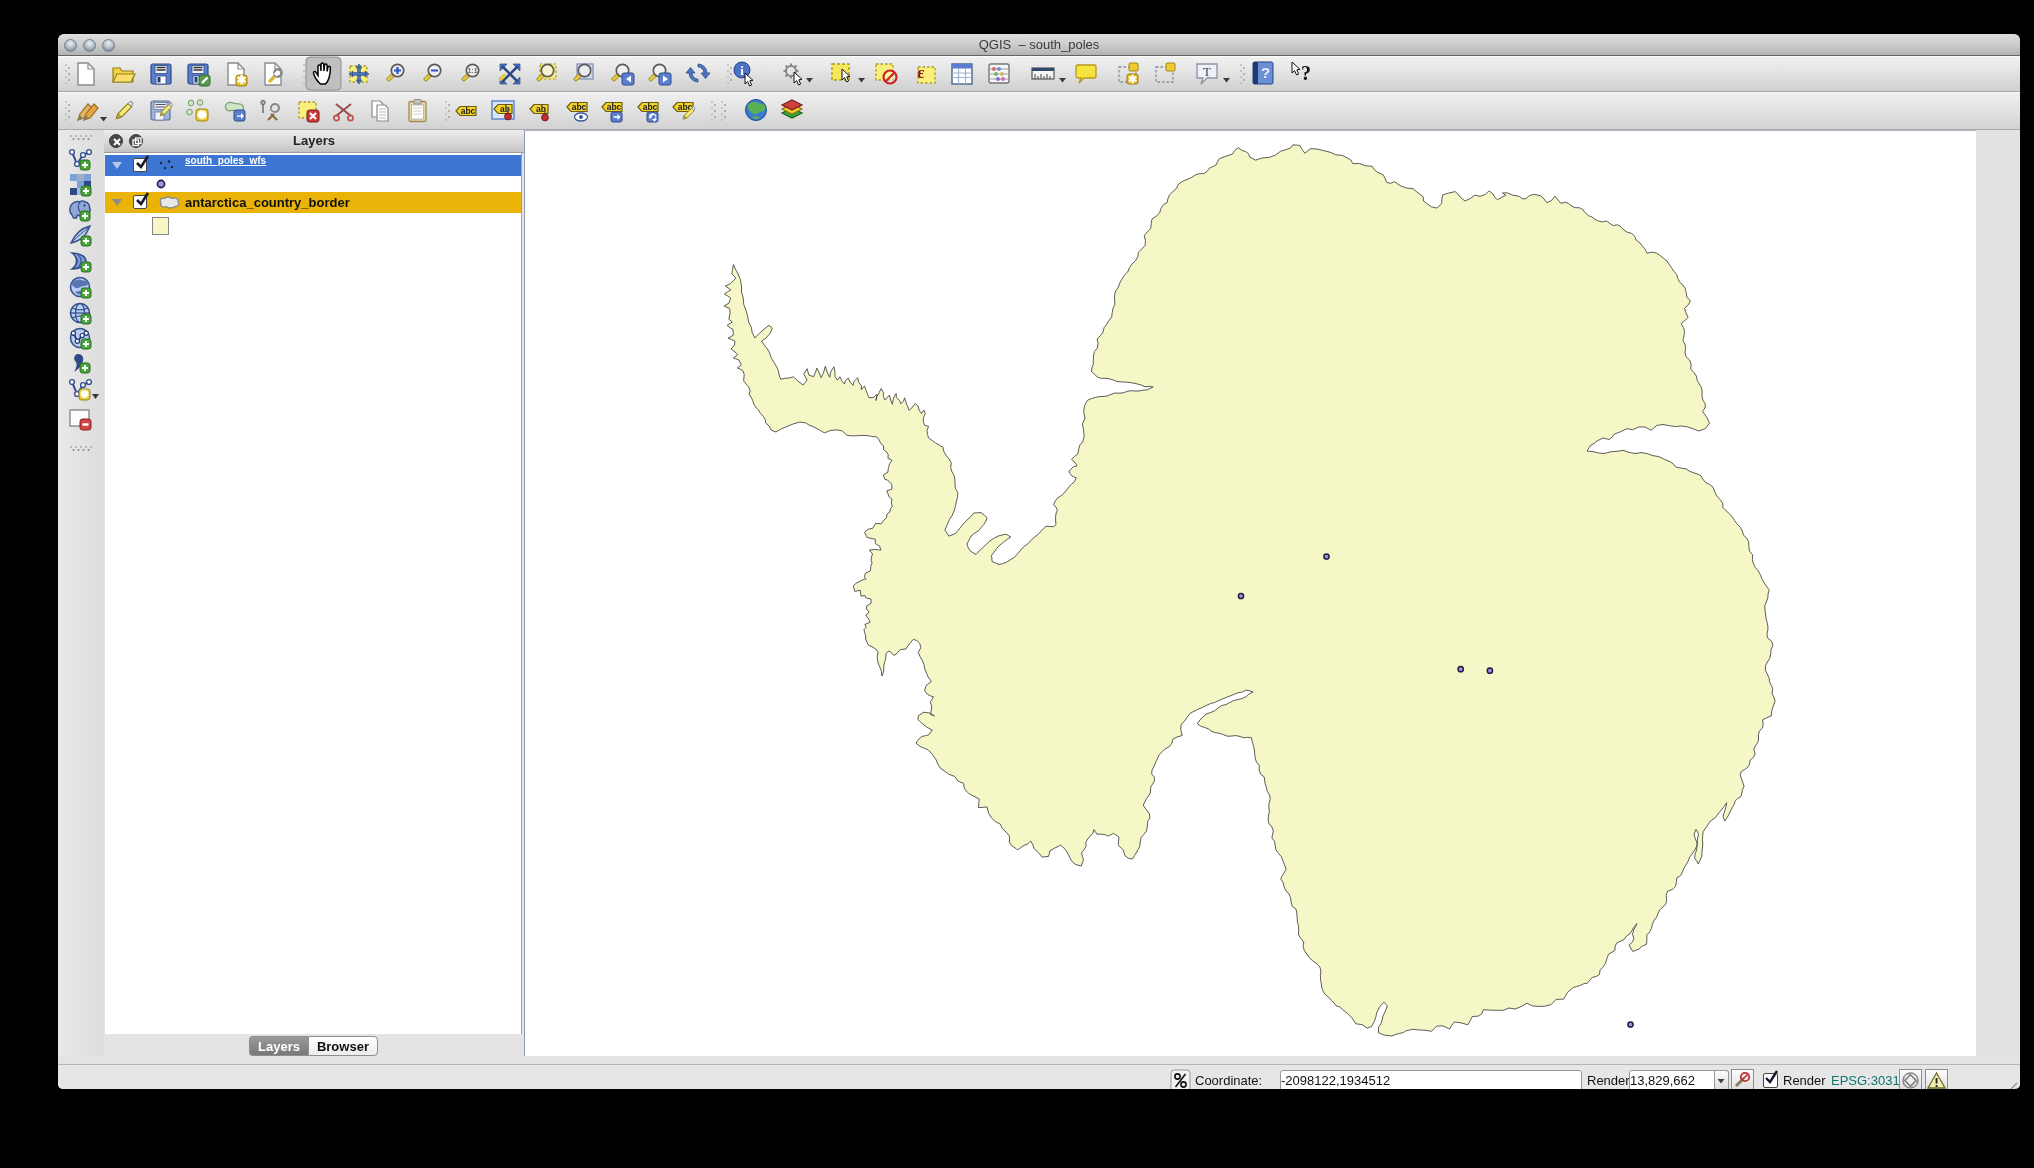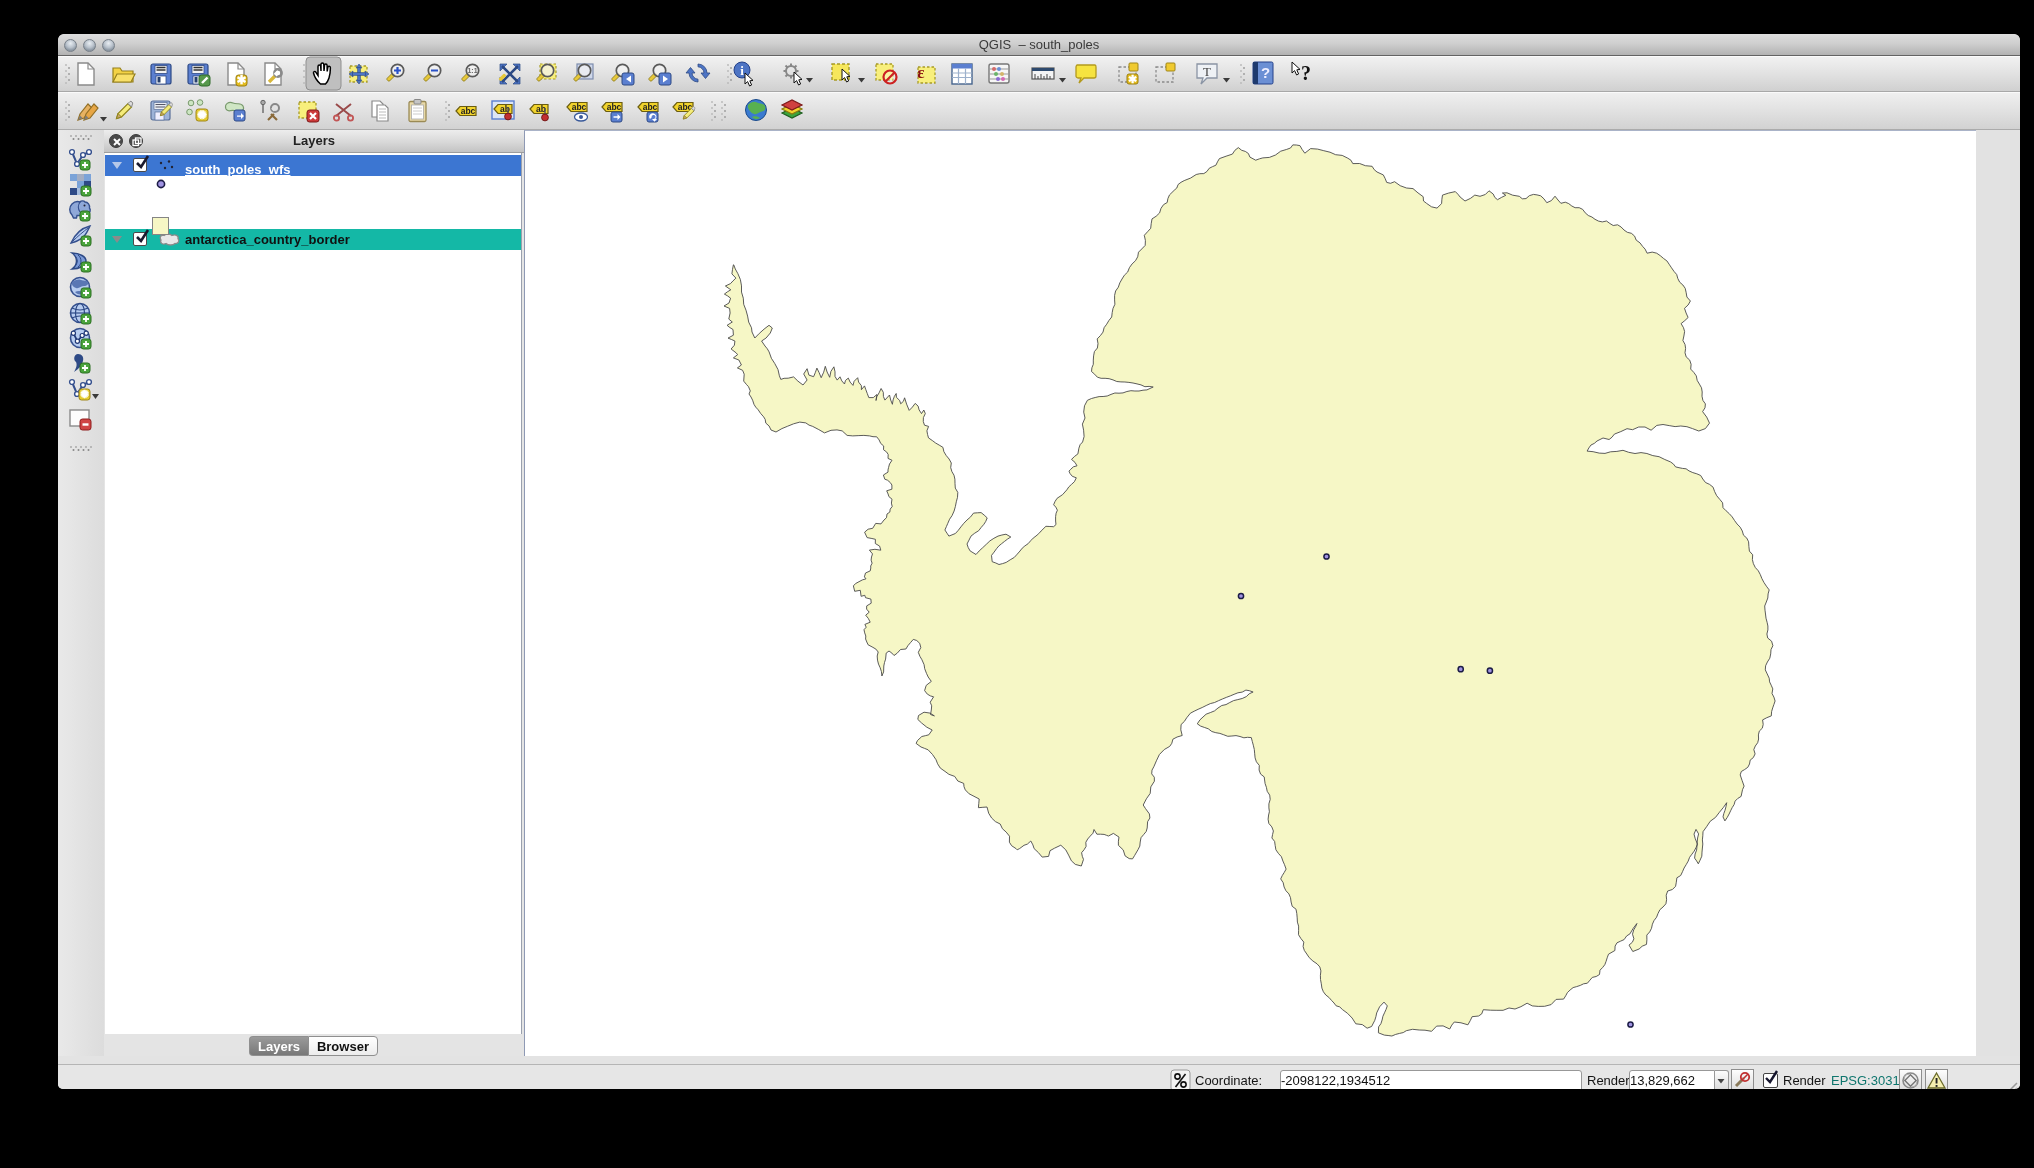--- a/index.html
+++ b/index.html
@@ -30,23 +30,23 @@
  border-bottom:1px solid #9d9d9d;}
 #phead .t{width:100%;text-align:center;font-size:13px;font-weight:bold;color:#222;line-height:22px;}
 .pbtn{position:absolute;top:4px;width:14px;height:14px;border-radius:50%;background:#4a4a4a;
  border:1px solid #3c3c3c;color:#fff;}
 #pbody{position:absolute;left:1px;top:23px;width:417px;height:881px;background:#fff;
  border-right:1px solid #9aa0ad;}
 #row1{position:absolute;left:0;top:2px;width:100%;height:21px;background:#3c76d2;}
 .exp{position:absolute;width:0;height:0;border-left:5px solid transparent;border-right:5px solid transparent;border-top:7px solid #8b8b8b;}
 .cb{position:absolute;width:14px;height:14px;background:#fff;border:1.5px solid #4a4a4a;border-radius:2px;}
 .cb svg{position:absolute;left:-2px;top:-6px;}
-#row1 .lt{position:absolute;left:80px;top:7px;font-size:13px;font-weight:bold;color:#fff;text-decoration:underline;}
+#row1 .lt{position:absolute;left:80px;top:0;font-size:10px;font-weight:bold;color:#fff;text-decoration:underline;}
 #row2 .lt{position:absolute;left:80px;top:3px;font-size:13px;font-weight:bold;color:#111;}
-#row2{position:absolute;left:0;top:39px;width:100%;height:21px;background:#14b8a6;margin-top:37px;}
+#row2{position:absolute;left:0;top:39px;width:100%;height:21px;background:#eab308;}
 #legsq{position:absolute;left:47px;top:64px;width:17px;height:18px;background:#f6f7c5;border:1px solid #858585;}
 #tabs{position:absolute;left:145px;top:906px;height:20px;}
 .tab{display:inline-block;height:20px;line-height:19px;font-size:13px;font-weight:bold;
  padding:0 8px;border:1px solid #8f8f8f;}
 #tabL{border-radius:4px 0 0 4px;background:linear-gradient(180deg,#9a9a9a,#787878);color:#fff;border-right:none;}
 #tabB{border-radius:0 4px 4px 0;background:linear-gradient(180deg,#ffffff,#ececec);color:#111;}
 #map{position:absolute;left:466px;top:0;width:1452px;height:926px;background:#fff;
  border-left:1px solid #8e99b4;border-top:1px solid #aab3c8;}
 #status{position:absolute;left:0;top:1022px;width:100%;height:33px;background:#e6e6e6;
  border-top:1px solid #b5b5b5;font-size:13px;color:#1a1a1a;margin-top:8px;}

